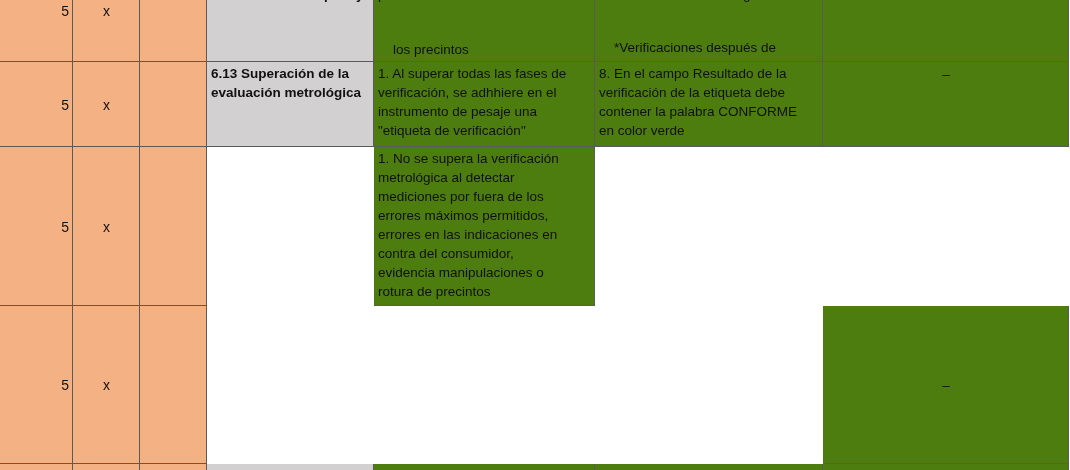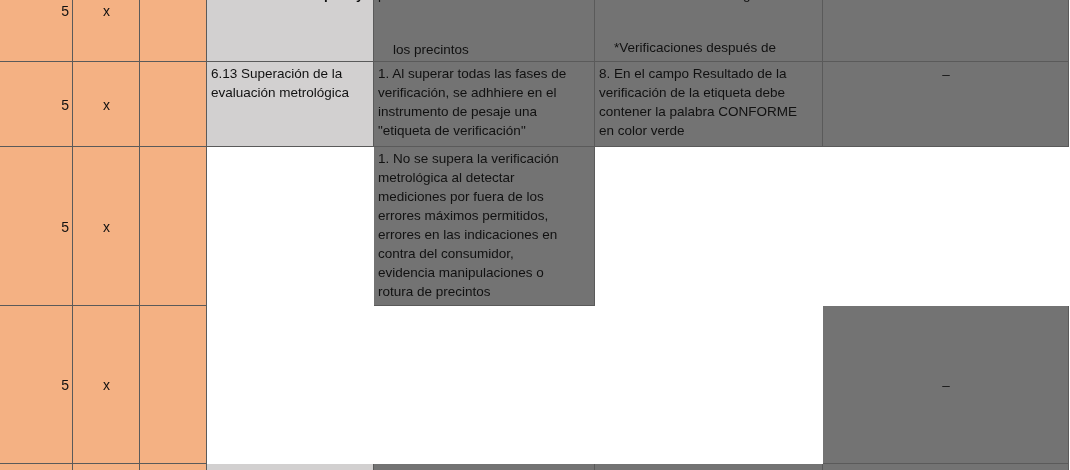--- a/index.html
+++ b/index.html
@@ -32,26 +32,26 @@
   .cg{left:823px;width:246px}
   
   .r1{top:0;height:62px}
   .r2{top:62px;height:85px}
   .r3{top:147px;height:159px}
   .r4{top:306px;height:158px}
   .r5{top:464px;height:6px;border-bottom:none}
   
   .orange{background:#F4B183}
   .gray{background:#D2D0D0}
-  .blue{background:#737373}
+  .blue{background:#4d7c0f}
   
   .score{display:flex;align-items:center;justify-content:flex-end;padding-right:3px;font-size:14px}
   .mark{display:flex;align-items:center;justify-content:center;font-size:14px}
   .score.cut,.mark.cut{align-items:flex-start;padding-top:2px}
-  .hdr{font-weight:normal}
+  .hdr{font-weight:bold}
   .dash-top{text-align:center;padding-top:3px}
   .dash-mid{display:flex;align-items:center;justify-content:center}
   .pad5{padding-top:0}
   
   .frag{position:absolute;top:-14px;font-size:13.5px;line-height:17px;color:#111}
   .frag.b{font-weight:bold}
 </style>
 </head>
 <body>
 

